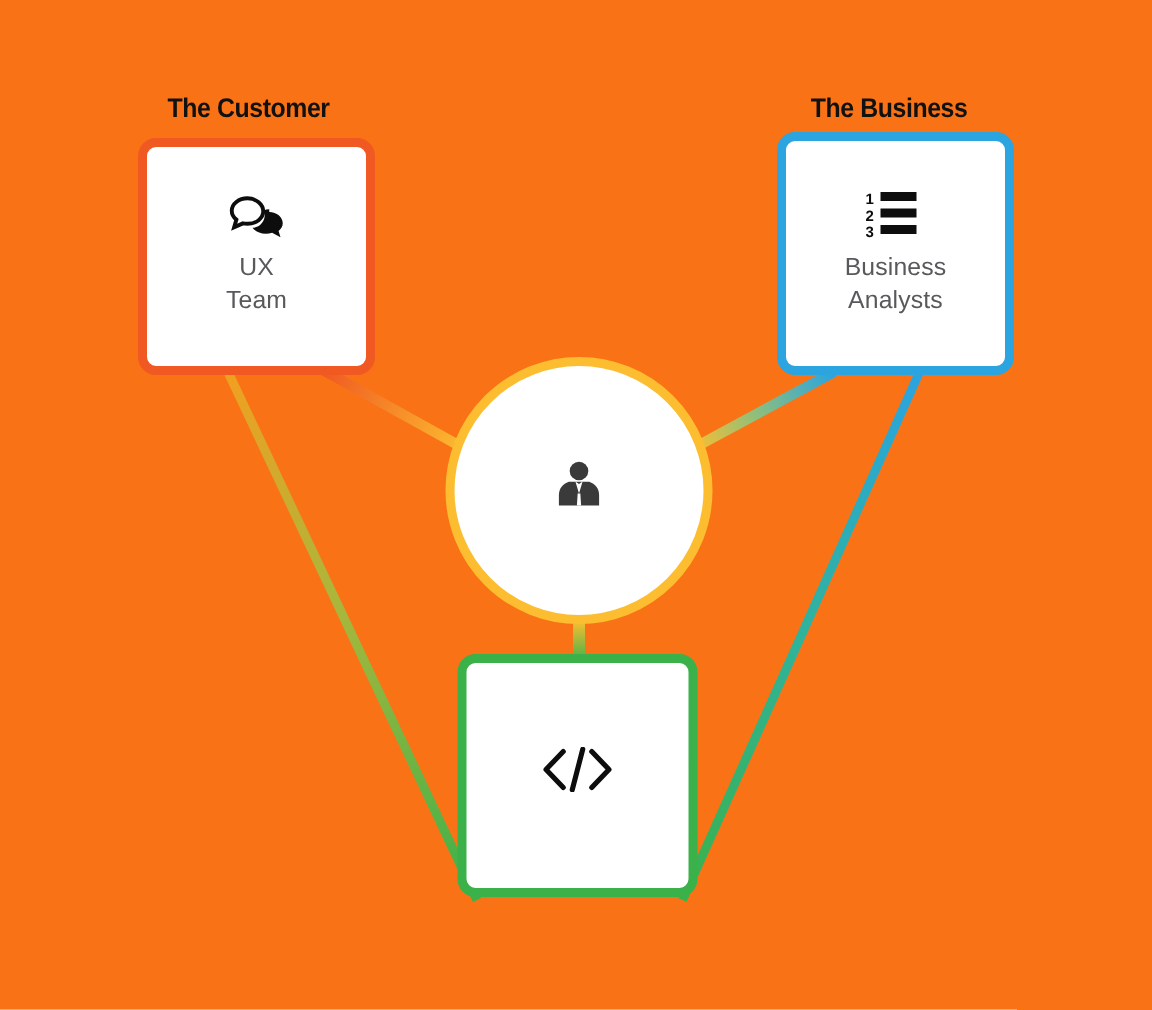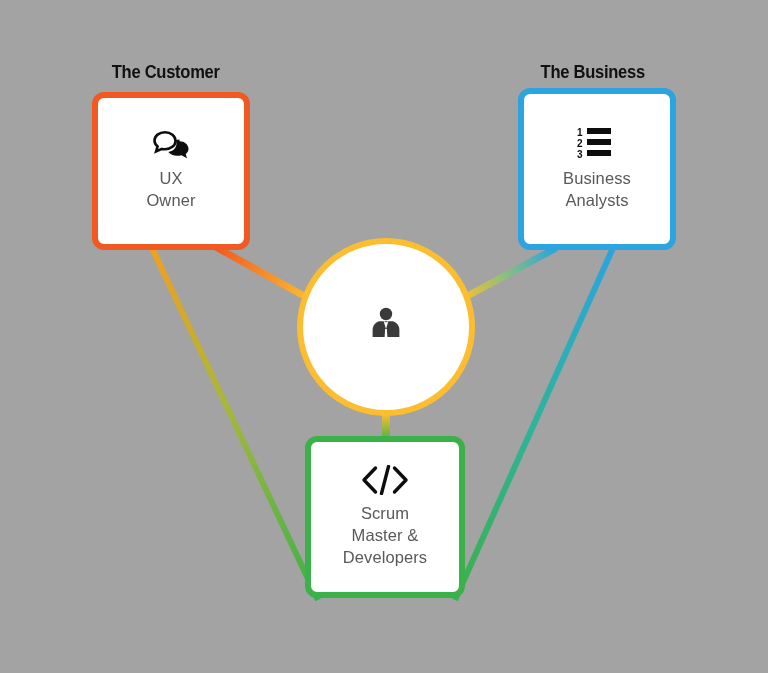--- a/index.html
+++ b/index.html
@@ -4,21 +4,21 @@
 <style>
   * { margin:0; padding:0; box-sizing:border-box; }
   html, body {
     width:768px; height:673px;
     font-family:"Liberation Sans", sans-serif;
     overflow:hidden;
   }
   #stage {
     position:relative;
     width:768px; height:673px;
-    background:#a3a3a3;
+    background:#f97316;
   }
   #edges {
     position:absolute; top:0; left:0;
     width:768px; height:673px;
     pointer-events:none;
   }
   .node {
     position:absolute;
     background:#FFFFFF;
     display:flex;
@@ -122,21 +122,21 @@
   <div class="group-title" id="title-business">The Business</div>
 
   <div class="node box" id="node-ux">
     <span class="node-icon">
       <svg width="40" height="30" viewBox="0 0 40 30">
         <path d="M28.5 9.5c-1.3 0-2.5.25-3.6.68 .38 .98 .6 2.03 .6 3.12 0 4.6-3.6 8.3-8.2 8.6 1.8 2.3 5.1 3.9 8.9 3.9 1.5 0 2.9-.24 4.2-.67L36 28.2l-1.3-4.2c1.7-1.3 2.8-3.1 2.8-5.1 0-4.2-4-7.6-9-7.6z" fill="#0D0D0D"></path>
         <path d="M14 2.2C8.2 2.2 3.5 5.9 3.5 10.5c0 2.3 1.2 4.4 3.1 5.9L5.1 21.5l5.8-2.6c1 .2 2 .3 3.1.3 5.8 0 10.5-3.7 10.5-8.3S19.8 2.2 14 2.2z" fill="none" stroke="#0D0D0D" stroke-width="2.6"></path>
       </svg>
     </span>
     <span class="node-label">UX
-Owner</span>
+Team</span>
   </div>
 
   <div class="node box" id="node-ba">
     <span class="node-icon">
       <svg width="40" height="34" viewBox="0 0 40 34">
         <text x="0" y="10" font-family="Liberation Sans, sans-serif" font-size="10" font-weight="bold" fill="#0D0D0D">1</text>
         <text x="0" y="21" font-family="Liberation Sans, sans-serif" font-size="10" font-weight="bold" fill="#0D0D0D">2</text>
         <text x="0" y="32" font-family="Liberation Sans, sans-serif" font-size="10" font-weight="bold" fill="#0D0D0D">3</text>
         <rect x="10" y="2" width="24" height="6" fill="#0D0D0D"></rect>
         <rect x="10" y="13" width="24" height="6" fill="#0D0D0D"></rect>
@@ -159,18 +159,15 @@
   </div>
 
   <div class="node box" id="node-scrum">
     <span class="node-icon">
       <svg width="48" height="30" viewBox="0 0 48 30">
         <path d="M14.5 3 L3 15 L14.5 27" fill="none" stroke="#0D0D0D" stroke-width="3.4" stroke-linecap="round" stroke-linejoin="round"></path>
         <path d="M33.5 3 L45 15 L33.5 27" fill="none" stroke="#0D0D0D" stroke-width="3.4" stroke-linecap="round" stroke-linejoin="round"></path>
         <path d="M27.5 1.5 L20.5 28.5" fill="none" stroke="#0D0D0D" stroke-width="3.4" stroke-linecap="round"></path>
       </svg>
     </span>
-    <span class="node-label">Scrum
-Master &amp;
-Developers</span>
   </div>
 
 </div>
 
 </body></html>

